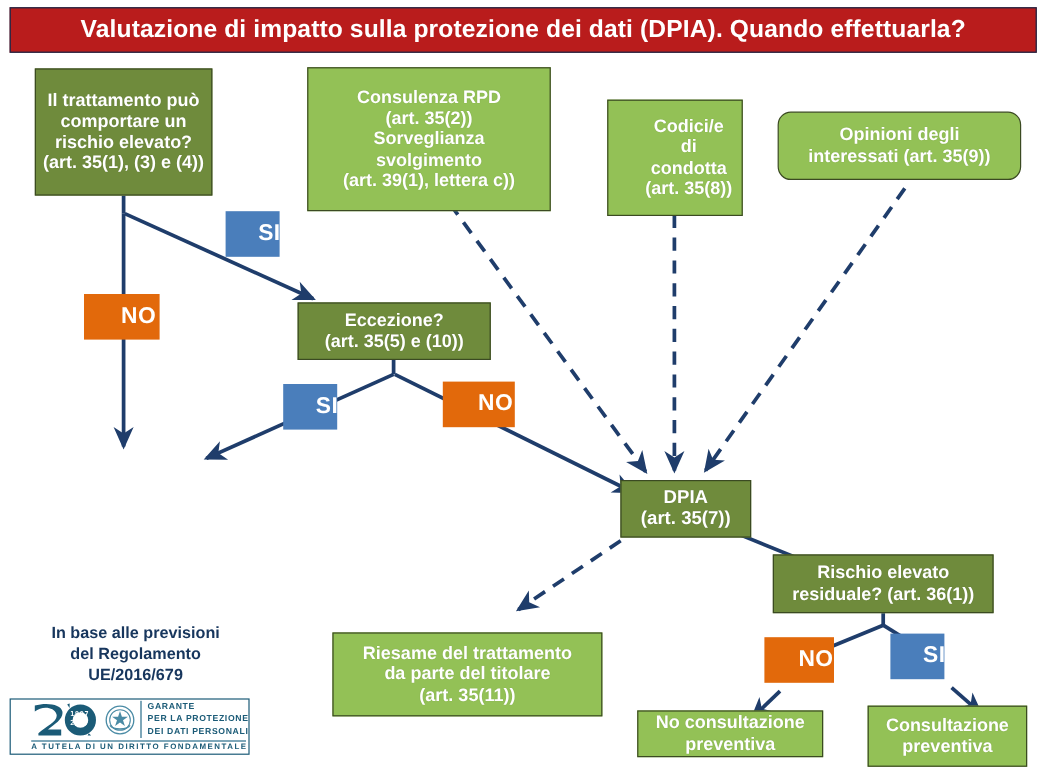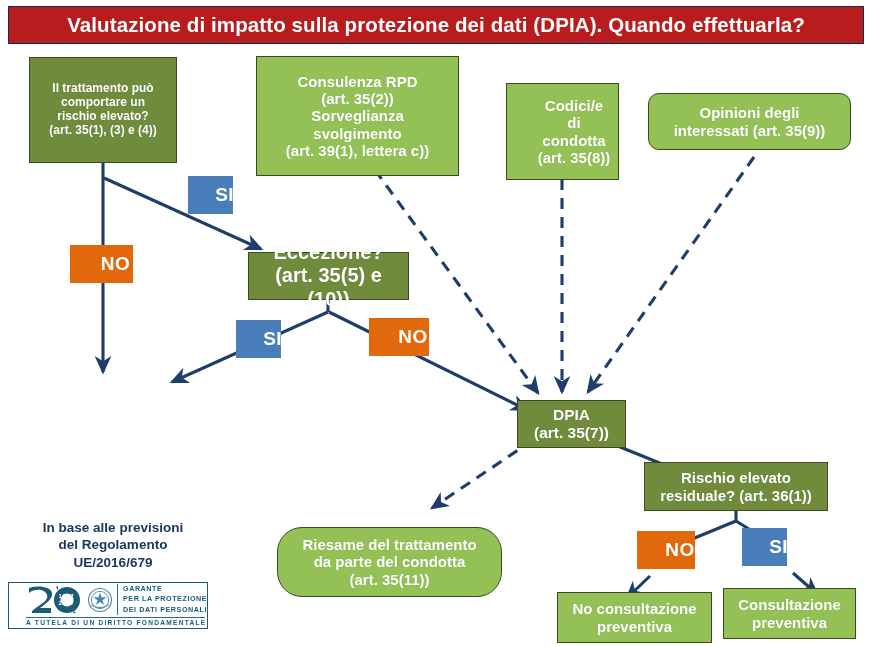--- a/index.html
+++ b/index.html
@@ -211,21 +211,21 @@
 
     <g stroke="#1f3d6b" stroke-width="3.1" fill="none" stroke-dasharray="11 8">
       <path d="M375,170 L538,393" marker-end="url(#arrow)"></path>
       <path d="M562,160 L562,392" marker-end="url(#arrow)"></path>
       <path d="M754,157 L588,392" marker-end="url(#arrow)"></path>
 
       <path d="M533,440 L432,508" marker-end="url(#arrow)"></path>
     </g>
   </svg>
 
-  <div class="node dark" style="left:29px; top:57px; width:148px; height:106px; font-size:12px;">
+  <div class="node dark" style="left:29px; top:57px; width:148px; height:106px; font-size:15px;">
     <div class="node-text">
       <div>Il trattamento può</div>
       <div>comportare un</div>
       <div>rischio elevato?</div>
       <div>(art. 35(1), (3) e (4))</div>
     </div>
   </div>
 
   <div class="node light" style="left:256px; top:56px; width:203px; height:120px; font-size:15px;">
     <div class="node-text">
@@ -245,21 +245,21 @@
     </div>
   </div>
 
   <div class="node light" style="left:648px; top:93px; width:203px; height:57px; font-size:15px;border-radius:11px;">
     <div class="node-text">
       <div>Opinioni degli</div>
       <div>interessati (art. 35(9))</div>
     </div>
   </div>
 
-  <div class="node dark" style="left:248px; top:252px; width:161px; height:48px; font-size:20px;">
+  <div class="node dark" style="left:248px; top:252px; width:161px; height:48px; font-size:15px;">
     <div class="node-text">
       <div>Eccezione?</div>
       <div>(art. 35(5) e (10))</div>
     </div>
   </div>
 
 
   <div class="node dark" style="left:517px; top:400px; width:109px; height:48px; font-size:15.5px;">
     <div class="node-text">
       <div>DPIA</div>
@@ -267,29 +267,29 @@
     </div>
   </div>
 
   <div class="node dark" style="left:644px; top:462px; width:184px; height:49px; font-size:15px;">
     <div class="node-text">
       <div>Rischio elevato</div>
       <div>residuale? (art. 36(1))</div>
     </div>
   </div>
 
-  <div class="node light" style="left:277px; top:527px; width:225px; height:70px; font-size:15px;border-radius:25px;">
+  <div class="node light" style="left:277px; top:527px; width:225px; height:70px; font-size:15px;">
     <div class="node-text">
       <div>Riesame del trattamento</div>
-      <div>da parte del condotta</div>
+      <div>da parte del titolare</div>
       <div>(art. 35(11))</div>
     </div>
   </div>
 
-  <div class="node light" style="left:531px; top:592px; width:155px; height:51px; font-size:15px;margin-left:26px;">
+  <div class="node light" style="left:531px; top:592px; width:155px; height:39px; font-size:15px;">
     <div class="node-text">
       <div>No consultazione</div>
       <div>preventiva</div>
     </div>
   </div>
 
   <div class="node light" style="left:723px; top:588px; width:133px; height:51px; font-size:15px;">
     <div class="node-text">
       <div>Consultazione</div>
       <div>preventiva</div>

